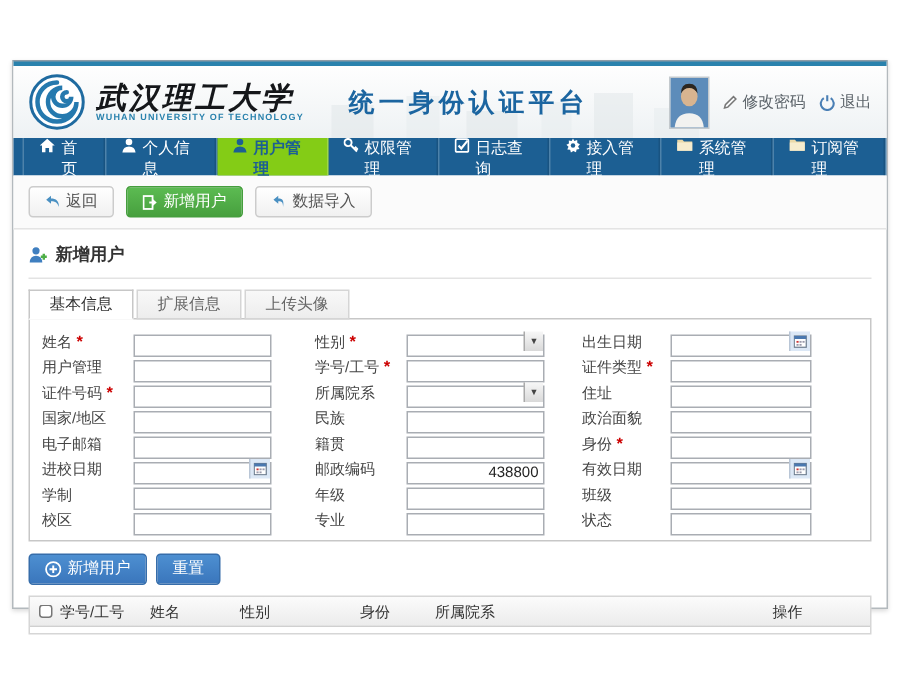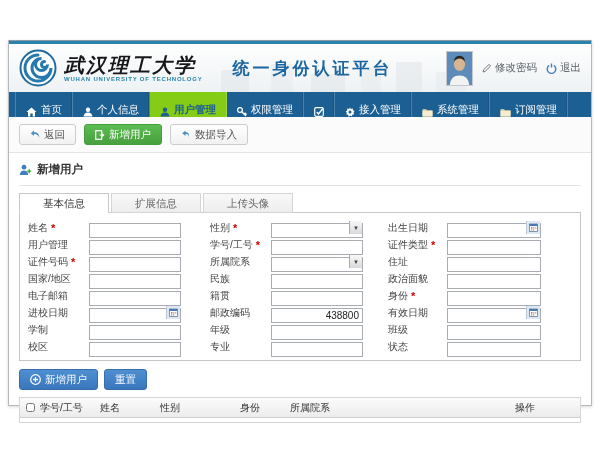--- a/index.html
+++ b/index.html
@@ -28,40 +28,40 @@
             font-size:20px; color:#15171a; letter-spacing:2px; line-height:22px; }
   .uni-en { font-size:6px; color:var(--accent-teal); letter-spacing:.8px; font-weight:bold; }
   .platform { margin-left:30px; font-size:17px; font-weight:bold; color:#1b65a0; letter-spacing:3px; z-index:1; }
   .hdr-right { margin-left:auto; display:flex; align-items:center; gap:9px; z-index:1; }
   .avatar { width:27px; height:35px; border:1px solid #c3c9cd; background:linear-gradient(#7aa4cc,#4d7cab); }
   .hdr-link { display:inline-flex; align-items:center; gap:3px; font-size:10.5px; color:#5a6268; cursor:pointer; }
   .hdr-link svg { display:block; }
 
   
   .nav { height:25px; background:var(--nav-blue); display:flex; padding-left:6px; }
-  .nav-tab { display:flex; align-items:flex-end; gap:4px; padding:0 10px; font-size:10.5px; color:#fff;
+  .nav-tab { display:flex; align-items:flex-start; gap:4px; padding:0 10px; font-size:10.5px; color:#fff;
              border-right:1px solid rgba(255,255,255,.22); box-shadow:inset -1px 0 rgba(0,0,0,.12); cursor:pointer; }
   .nav-tab:first-child { border-left:1px solid rgba(255,255,255,.22); }
   .nav-tab.active { background:#84cc16; color:var(--nav-blue); font-weight:bold; box-shadow:none; }
   .nav-tab svg { display:block; }
 
   
   .toolbar { background:#fbfbfb; border-bottom:1px solid #e4e4e4; padding:7px 10px; display:flex; gap:8px; }
   .btn { display:inline-flex; align-items:center; gap:4px; font-size:10.5px; border-radius:3px;
          padding:3px 10px; cursor:pointer; line-height:13px;text-align:center; }
   .btn-light { border:1px solid #ccc; background:linear-gradient(#fff,#f1f1f1); color:#555; }
   .btn-green { border:1px solid #459e3d; background:linear-gradient(#5cbb52,#47a03e); color:#fff; }
   .btn svg { display:block; }
 
   
   .content { padding:0 10px; }
   .sec-title { margin-top:9px; display:flex; align-items:center; gap:5px; font-size:11.5px; font-weight:bold; color:#333;
                padding-bottom:8px; border-bottom:1px solid #e3e3e3; }
   .tabs { display:flex; margin-top:7px; }
-  .tab { height:20px; line-height:19px; padding:0 23px; font-size:10.5px; color:#666;
+  .tab { height:20px; line-height:19px; padding:0 13px; font-size:10.5px; color:#666;
          background:linear-gradient(#f8f8f8,#ededed); border:1px solid #d5d5d5; margin-right:2px; cursor:pointer; }
   .tab.active { background:#fff; color:#333; border-color:#c7c7c7; border-bottom-color:#fff; position:relative; z-index:2; }
   .panel { border:1px solid #c7c7c7; margin-top:-1px; background:#fff; padding:7px 8px 6px; }
 
   .form-grid { display:grid; grid-template-columns:58px 118px 58px 114px 56px 96px;
                column-gap:3px; row-gap:2px; align-items:center; }
   .f-label { font-size:10px; color:#444; display:flex; align-items:center; gap:3px; white-space:nowrap; }
   .req { color:var(--required-red); font-weight:bold; font-size:11px; line-height:8px; }
   .f-wrap { position:relative; width:92px; height:15px; }
   .col3 .f-wrap, .f-wrap.w3 { width:94px; }
@@ -159,20 +159,21 @@
         </span>
         <span>权限管理</span>
       </div>
       <div class="nav-tab">
         <span>
           <svg width="10" height="10" viewBox="0 0 10 10">
             <rect x="0.7" y="0.7" width="8.6" height="8.6" rx="1.2" fill="none" stroke="currentColor" stroke-width="1.2"></rect>
             <path d="M2.7 5 L4.5 7 L8.7 1.7" fill="none" stroke="currentColor" stroke-width="1.4"></path>
           </svg>
         </span>
+        <span>日志查询</span>
       </div>
       <div class="nav-tab">
         <span>
           <svg width="10" height="10" viewBox="0 0 10 10">
             <path d="M5 0.4 L5.9 2 L7.8 1.4 L7.9 3.3 L9.6 4.1 L8.4 5.6 L9.3 7.3 L7.4 7.6 L7 9.5 L5.2 8.6 L3.6 9.7 L3.1 7.8 L1.2 7.6 L2 5.9 L0.6 4.5 L2.3 3.6 L2.2 1.6 L4.1 2 Z" fill="currentColor"></path>
             <circle cx="5" cy="5" r="1.5" fill="#1c5f93"></circle>
           </svg>
         </span>
         <span>接入管理</span>
       </div>

